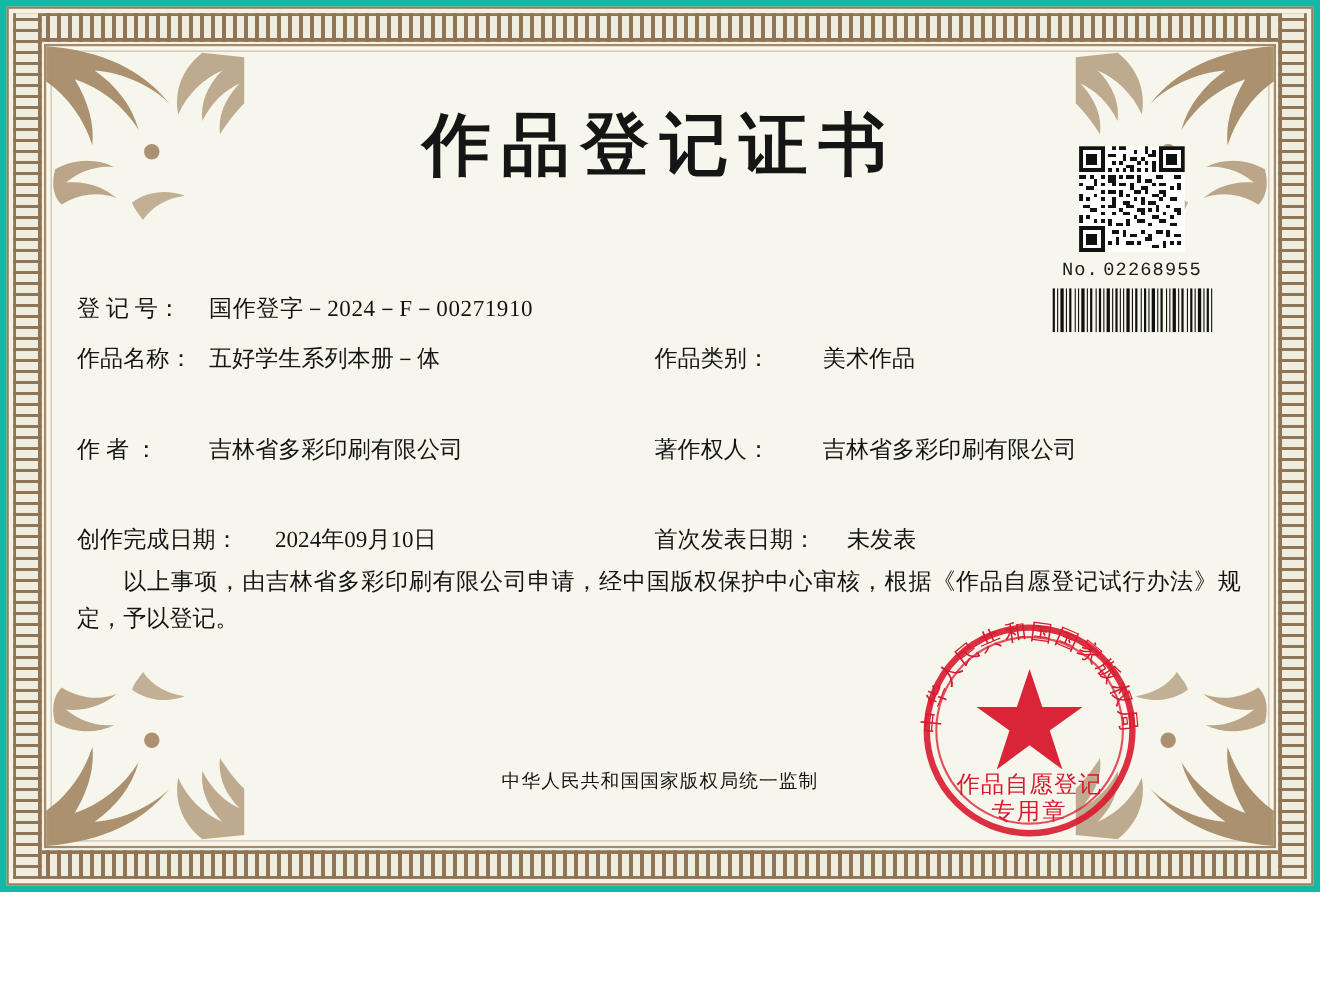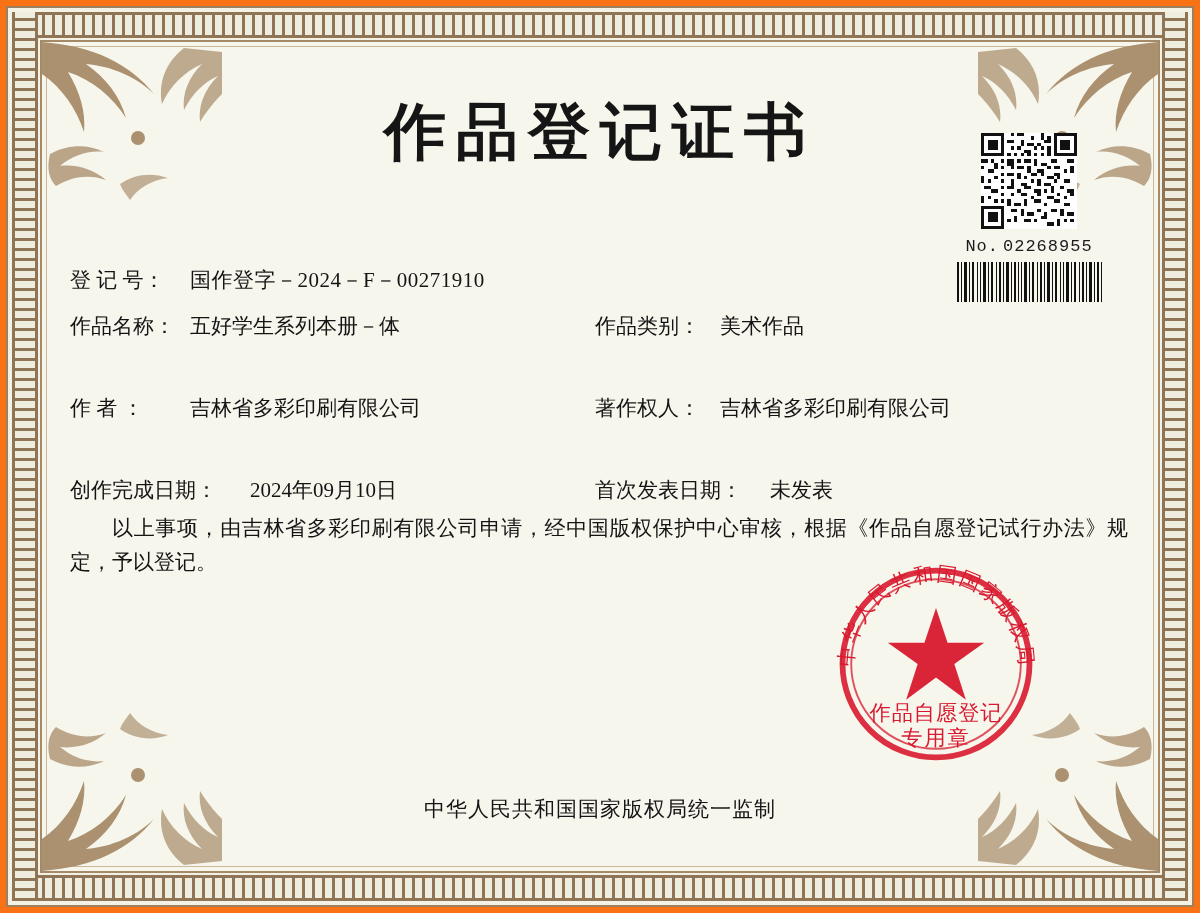--- a/index.html
+++ b/index.html
@@ -6,22 +6,22 @@
     margin: 0;
     padding: 0;
     background: #ffffff;
   }
   body {
     font-family: "Liberation Serif", "DejaVu Serif", serif;
   }
   .page {
     position: relative;
     width: 1200px;
-    height: 913px;
-    background: #f97316;
+    height: 811px;
+    background: #14b8a6;
     overflow: hidden;
   }
 
   
   .frame-outer {
     position: absolute;
     left: 6px; top: 6px; right: 6px; bottom: 6px;
     border: 2px solid #9b7f5e;
     background: #f3f2e5;
   }
@@ -149,21 +149,21 @@
     white-space: nowrap;
   }
   .val {
     position: absolute;
     color: #141414;
     white-space: nowrap;
   }
   .c1-lbl { left: 0; }
   .c1-val { left: 120px; }
   .c2-lbl { left: 525px; }
-  .c2-val { left: 650px; }
+  .c2-val { left: 678px; }
   .mono {
     font-family: "Liberation Serif", "DejaVu Serif", serif;
     letter-spacing: 0.5px;
   }
 
   
   .statement {
     position: absolute;
     left: 22px;
     right: 24px;
@@ -197,21 +197,21 @@
     height: 212px;
   }
   .seal svg { width: 100%; height: 100%; }
 
   .footer {
     position: absolute;
     left: 0;
     right: 0;
     bottom: 42px;
     text-align: center;
-    font-size: 21px;
+    font-size: 17px;
     color: #141414;
     letter-spacing: 1px;
   }
 </style>
 </head>
 <body>
 
 <div class="page">
 
   <div class="frame-outer"></div>

